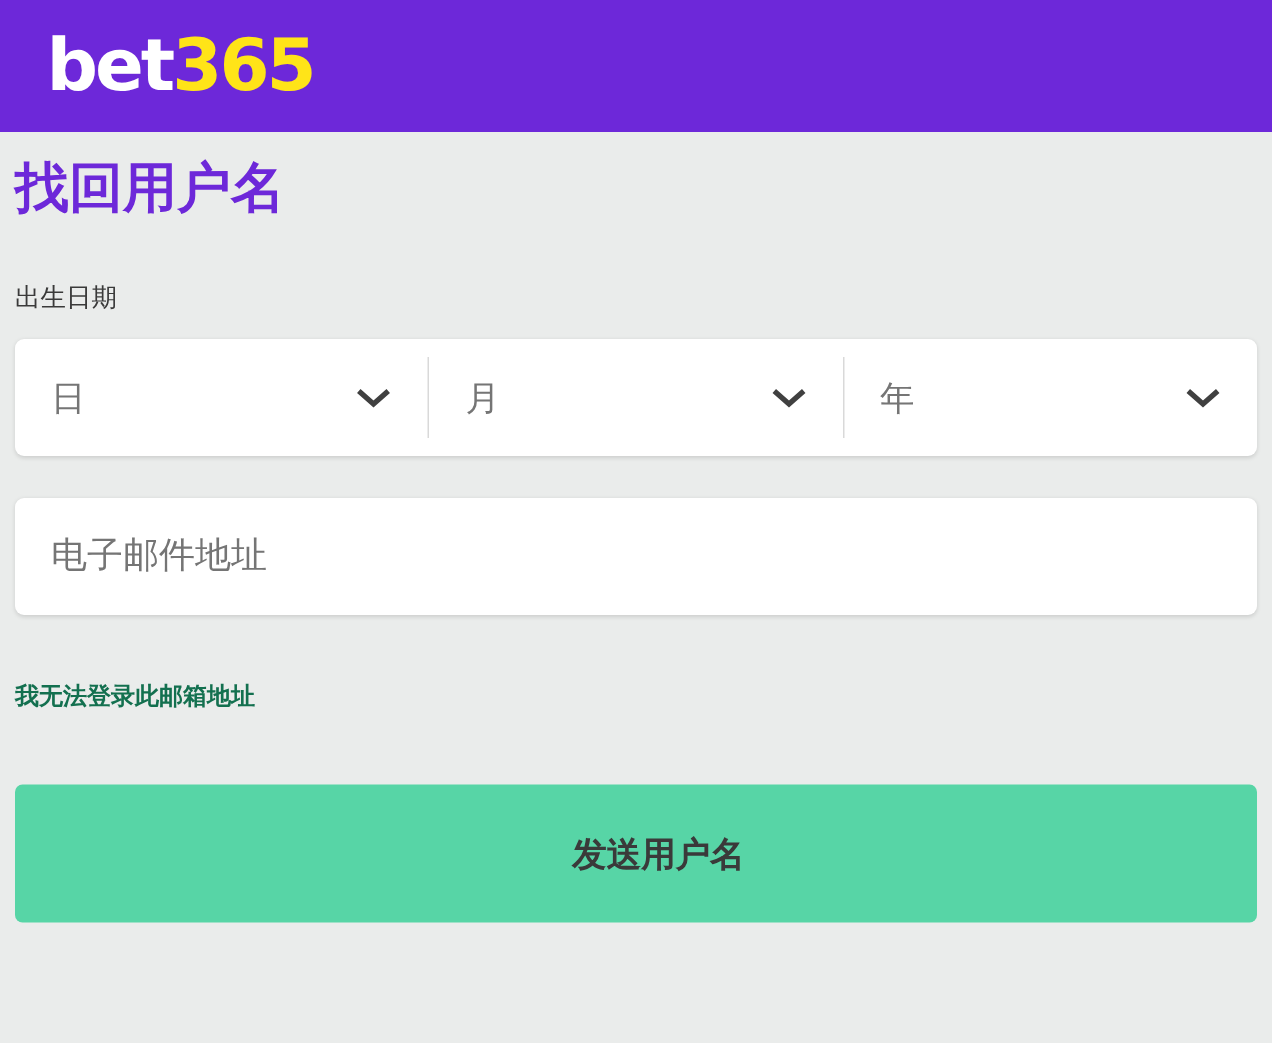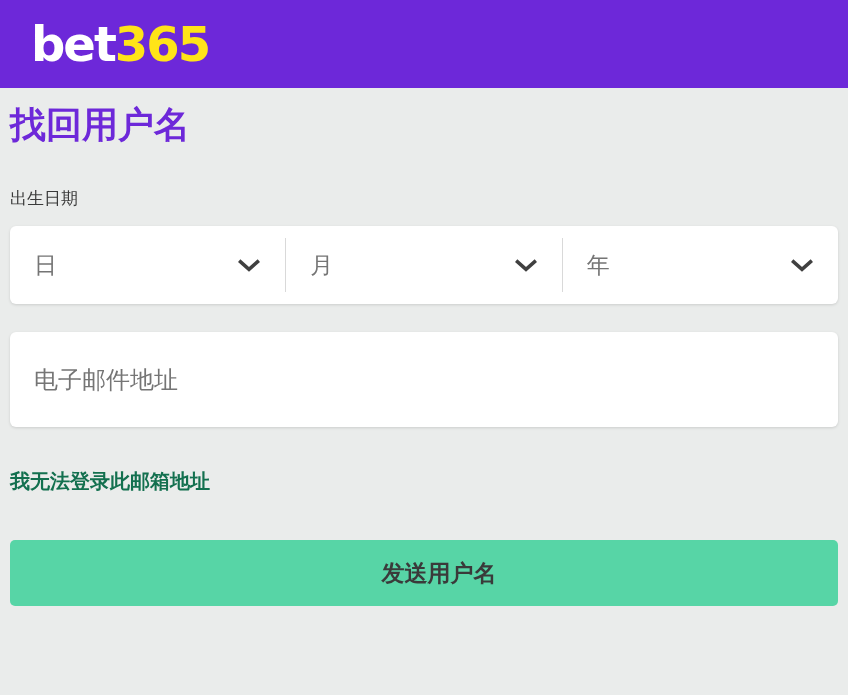--- a/index.html
+++ b/index.html
@@ -79,21 +79,21 @@
     width: 1px;
     background: #d9d9d9;
     margin: 12px 0;
   }
   .chevron {
     display: inline-flex;
     align-items: center;
   }
   .email-card {
     margin-top: 28px;
-    height: 95px;
+    height: 78px;
     display: flex;
   }
   .email-input {
     width: 100%;
     height: 100%;
     border: none;
     outline: none;
     background: transparent;
     padding: 0 24px;
     font-family: "Liberation Sans", sans-serif;
@@ -101,31 +101,31 @@
     color: #333333;
     border-radius: 6px;
   }
   .email-input::placeholder {
     color: #757575;
     opacity: 1;
   }
   .cant-access-link {
     display: inline-block;
     margin-top: 42px;
-    font-size: 20px;
+    font-size: 16px;
     line-height: 25px;
     font-weight: bold;
     color: #13704f;
     text-decoration: none;
     cursor: pointer;
   }
   .submit-button {
     margin-top: 46px;
     width: 100%;
-    height: 66px;
+    height: 92px;
     border: none;
     border-radius: 5px;
     background: #57d5a6;
     color: #3a3a3a;
     font-family: "Liberation Sans", sans-serif;
     font-size: 23px;
     font-weight: bold;
     cursor: pointer;
     display: block;
     padding-left: 36px;

